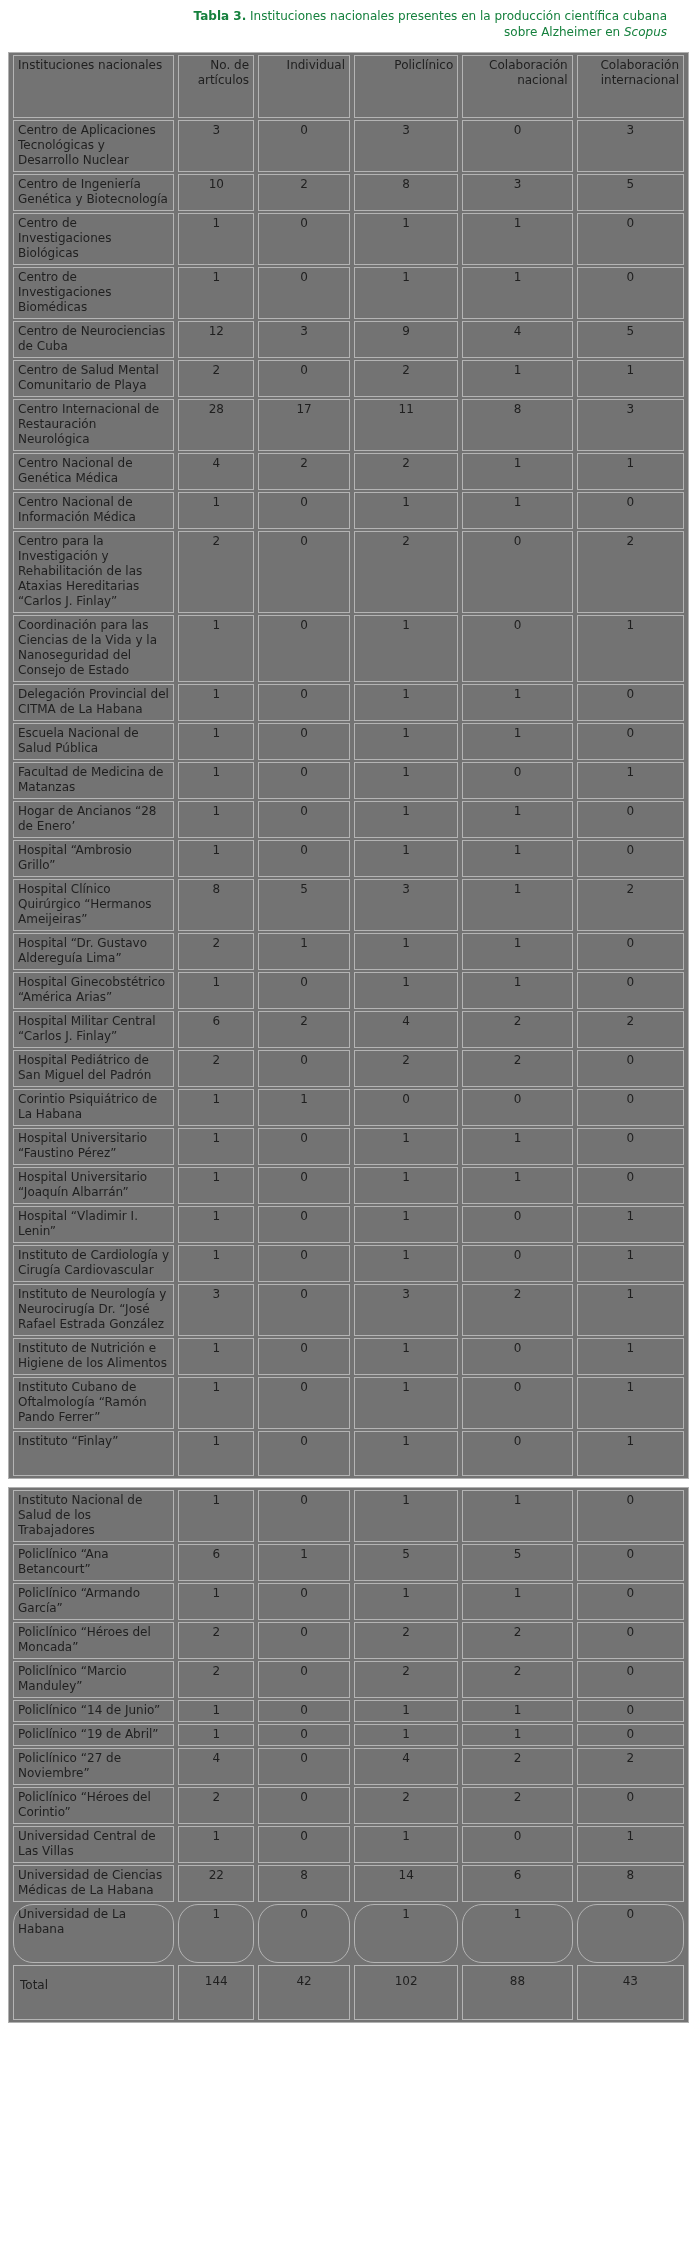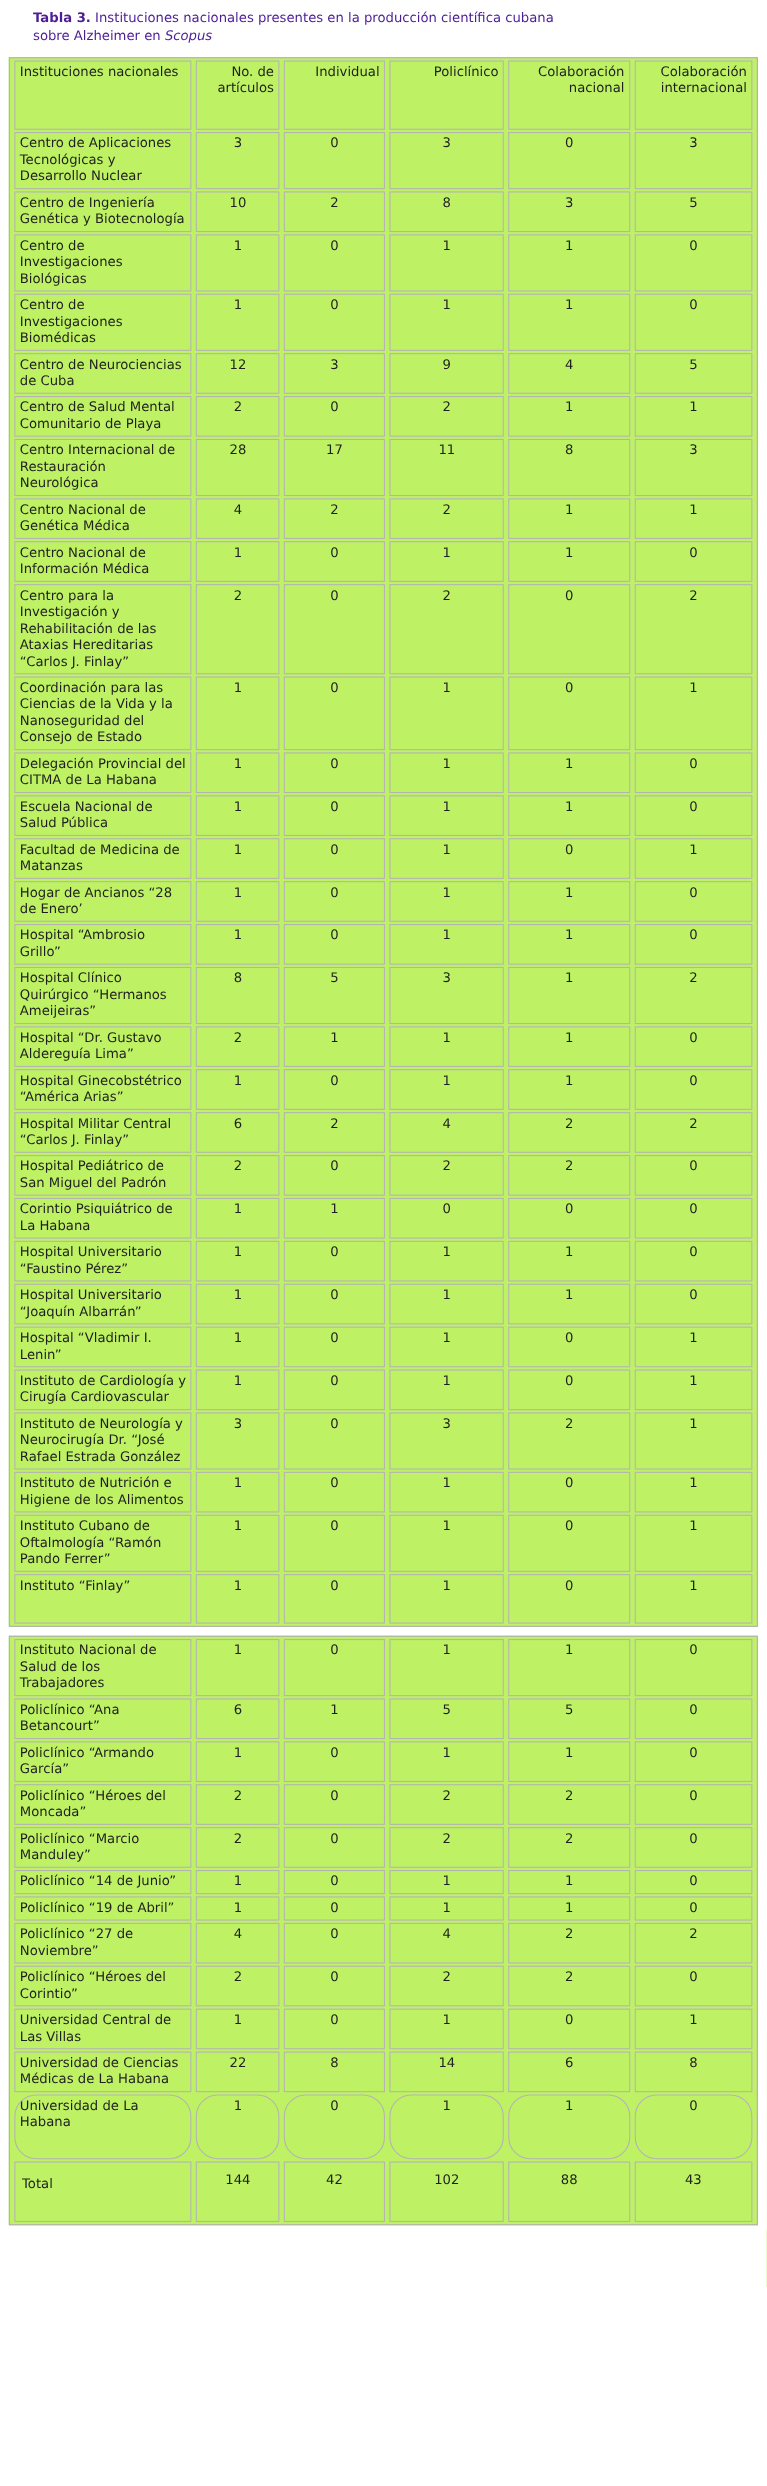--- a/index.html
+++ b/index.html
@@ -8,37 +8,37 @@
     background: #ffffff;
     width: 697px;
     font-family: "DejaVu Sans", "Liberation Sans", sans-serif;
     font-size: 12px;
     color: #1f1f1f;
   }
   .page {
     width: 697px;
   }
   .caption {
-    text-align: left;
-    color: #4c1d95;
+    text-align: right;
+    color: #15803d;
     line-height: 16px;
     padding: 8px 30px 10px 30px;
   }
   .caption .bold { font-weight: bold; }
   .caption .italic { font-style: italic; }
   .tables-wrap {
     padding: 2px 8px 4px 8px;
   }
   table.tbl {
     table-layout: fixed;
     width: 681px;
     border-collapse: separate;
     border-spacing: 4px 2px;
     border: 1px solid #b0b0b0;
-    background: #bef264;
+    background: #737373;
   }
   table.tbl col.c-inst { width: 158px; }
   table.tbl col.c-art  { width: 74px; }
   table.tbl col.c-ind  { width: 90px; }
   table.tbl col.c-col  { width: 102px; }
   table.tbl col.c-nac  { width: 108px; }
   table.tbl col.c-int  { width: 105px; }
   th, td {
     border: 1px solid #b4b4b4;
     vertical-align: top;

